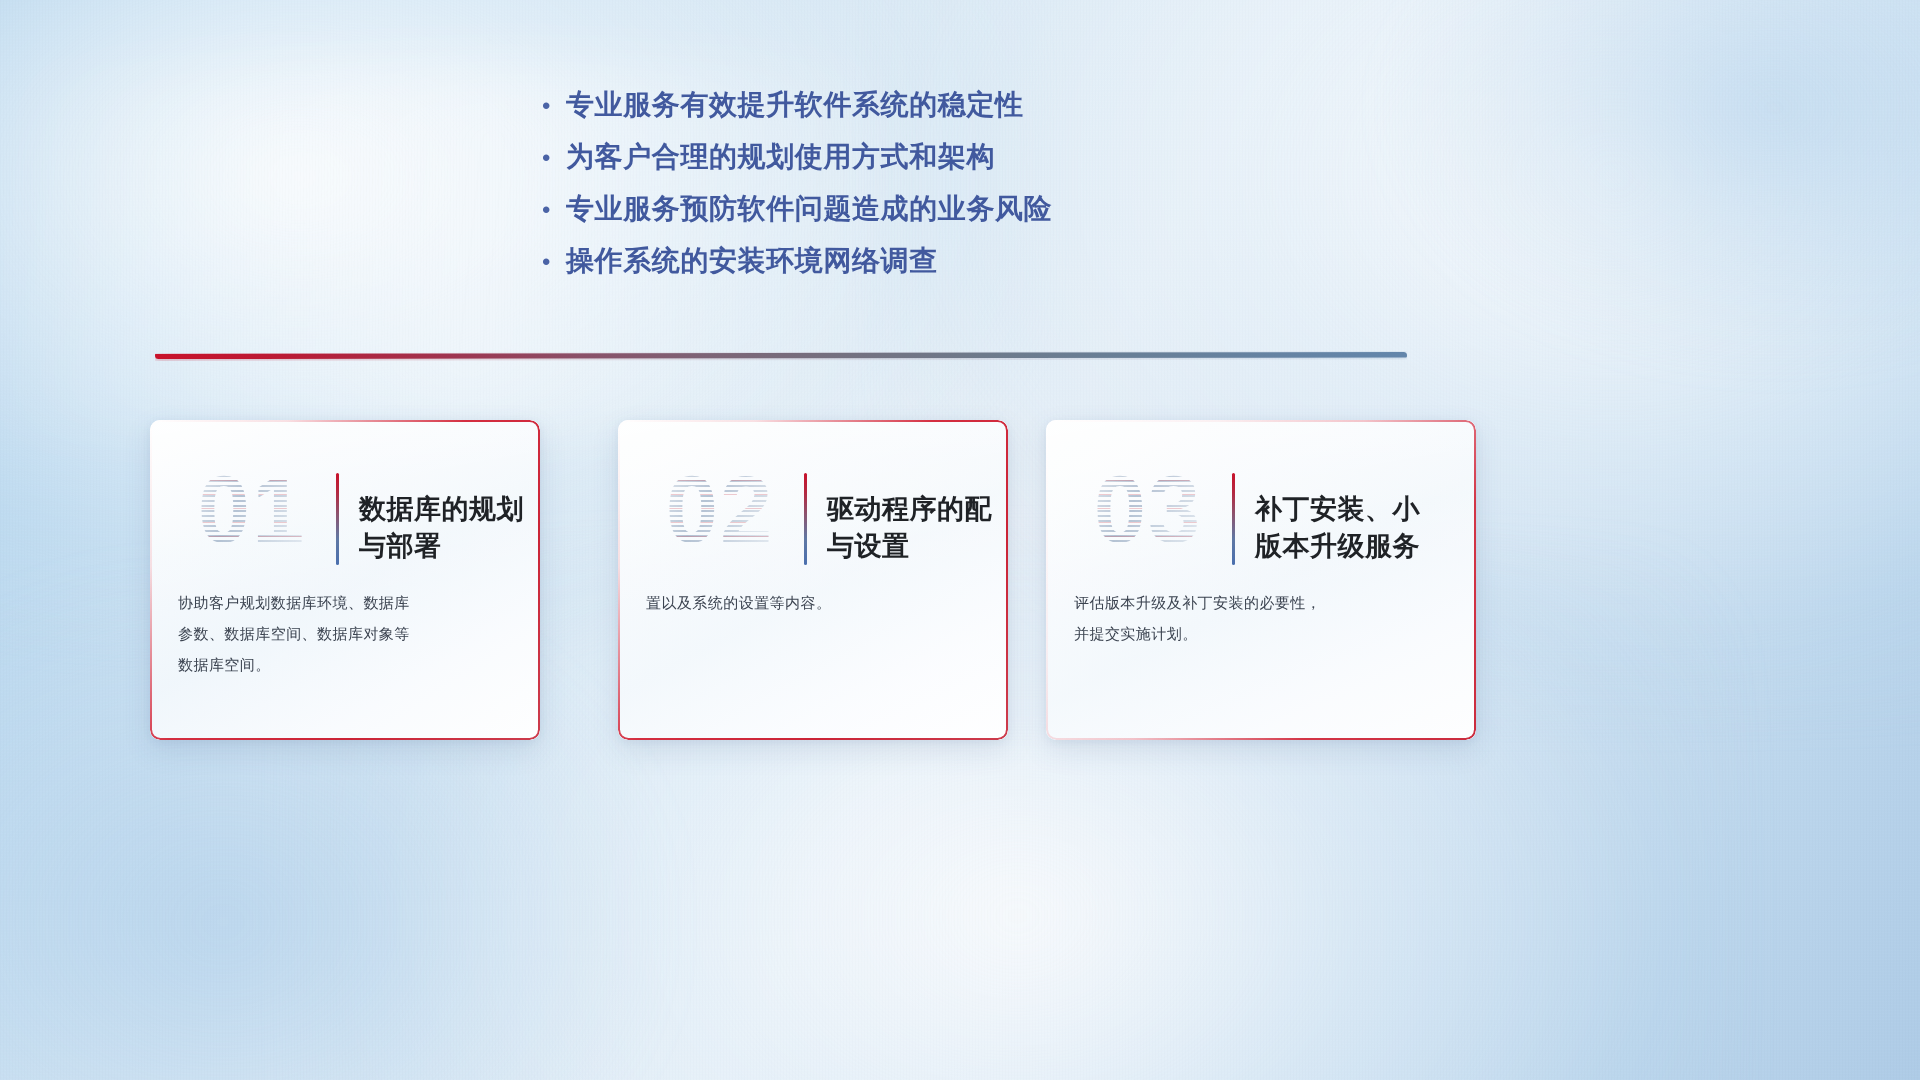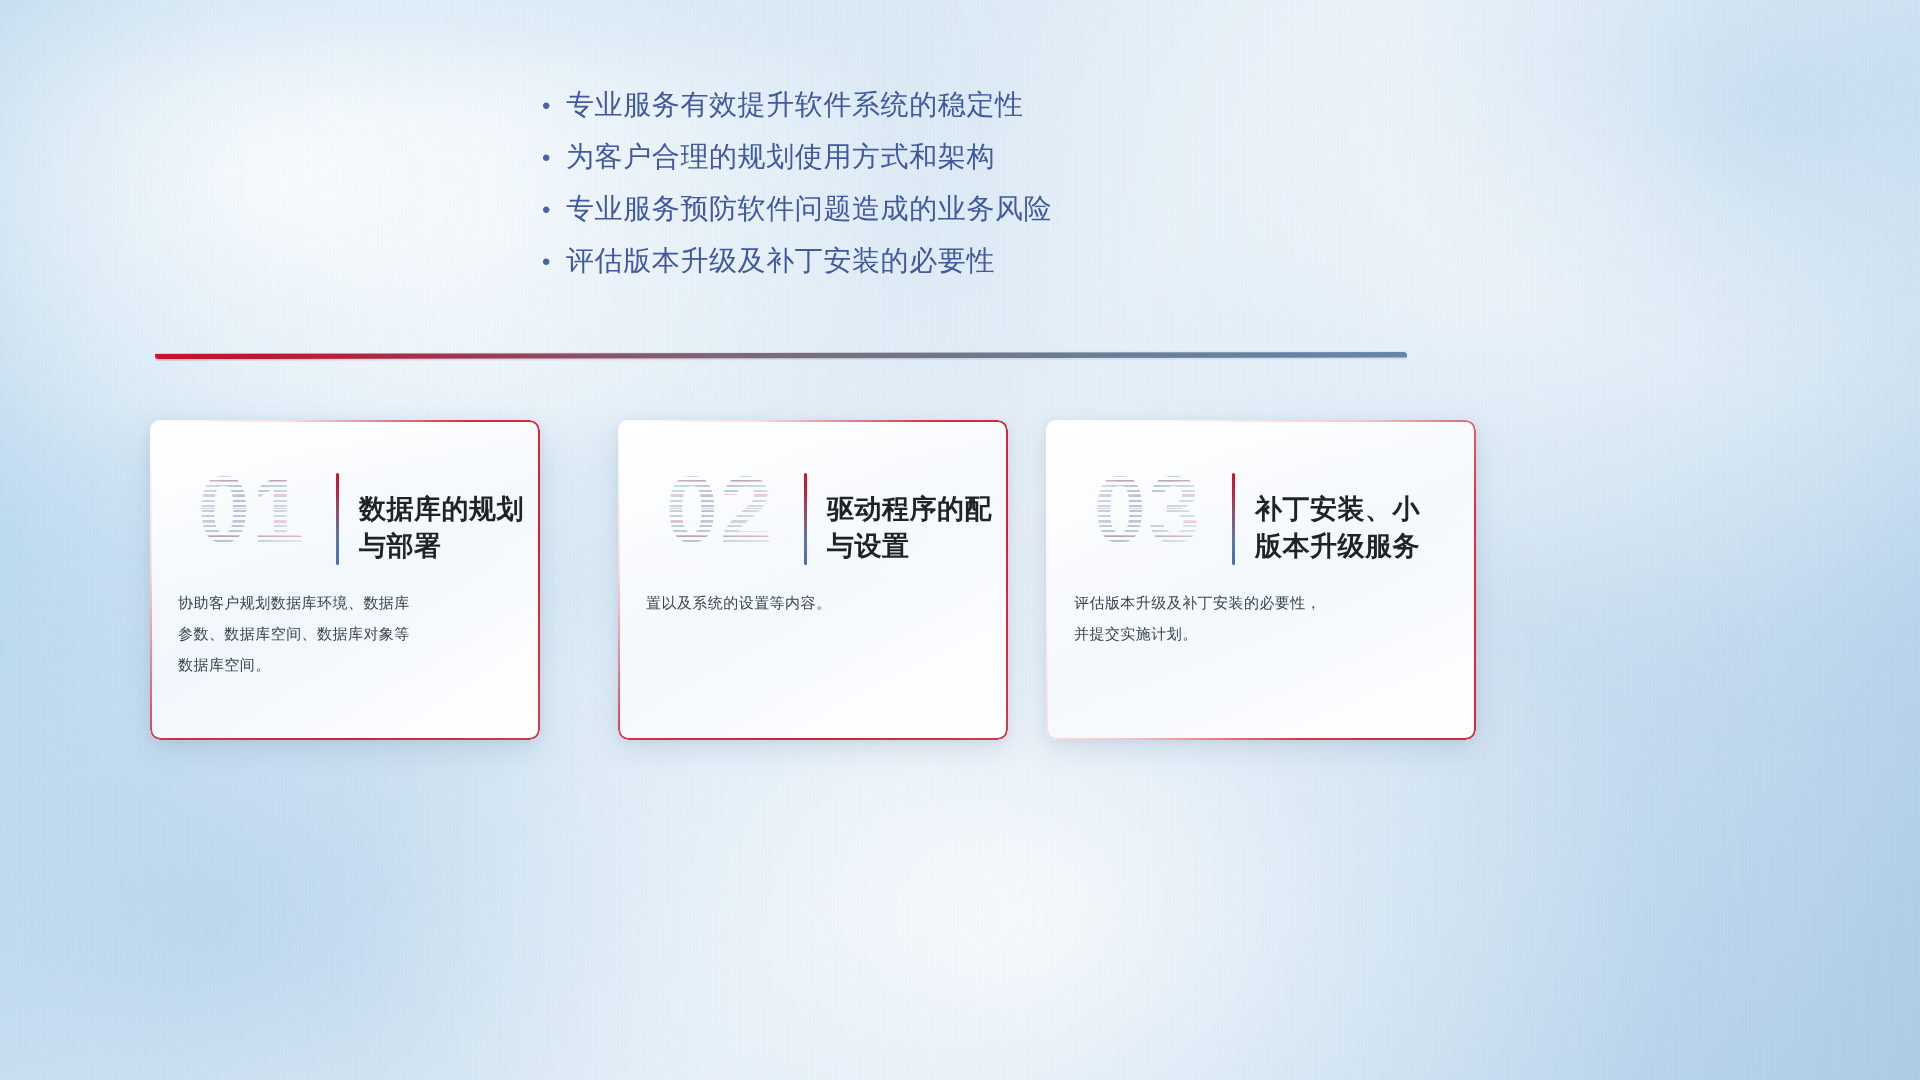--- a/index.html
+++ b/index.html
@@ -94,21 +94,21 @@
   }
   .bullet-dot{
     width:34px;flex:0 0 34px;
     color:#4a63a6;font-size:24px;line-height:1;
     text-align:left;padding-left:10px;box-sizing:border-box;
   }
   .bullet-text{
     color:#41599e;
     font-size:28px;
     letter-spacing:.6px;
-    font-weight:400;
+    font-weight:700;
     white-space:nowrap;
   }
 
   
   .divider-wrap{
     position:absolute;left:155px;top:348px;width:1252px;height:16px;
   }
   .divider-line{
     position:absolute;left:0;top:4px;width:100%;height:7px;
     background:linear-gradient(90deg,
@@ -292,21 +292,21 @@
       <span class="bullet-text">为客户合理的规划使用方式和架构</span>
     </div>
 
     <div class="bullet-row">
       <span class="bullet-dot">•</span>
       <span class="bullet-text">专业服务预防软件问题造成的业务风险</span>
     </div>
 
     <div class="bullet-row">
       <span class="bullet-dot">•</span>
-      <span class="bullet-text">评估版本升级及补丁安装的必要性</span>
+      <span class="bullet-text">操作系统的安装环境网络调查</span>
     </div>
 
   </div>
 
   <div class="divider-wrap">
     <div class="divider-soft"></div>
     <div class="divider-line"></div>
   </div>
 
   <div class="cards">

